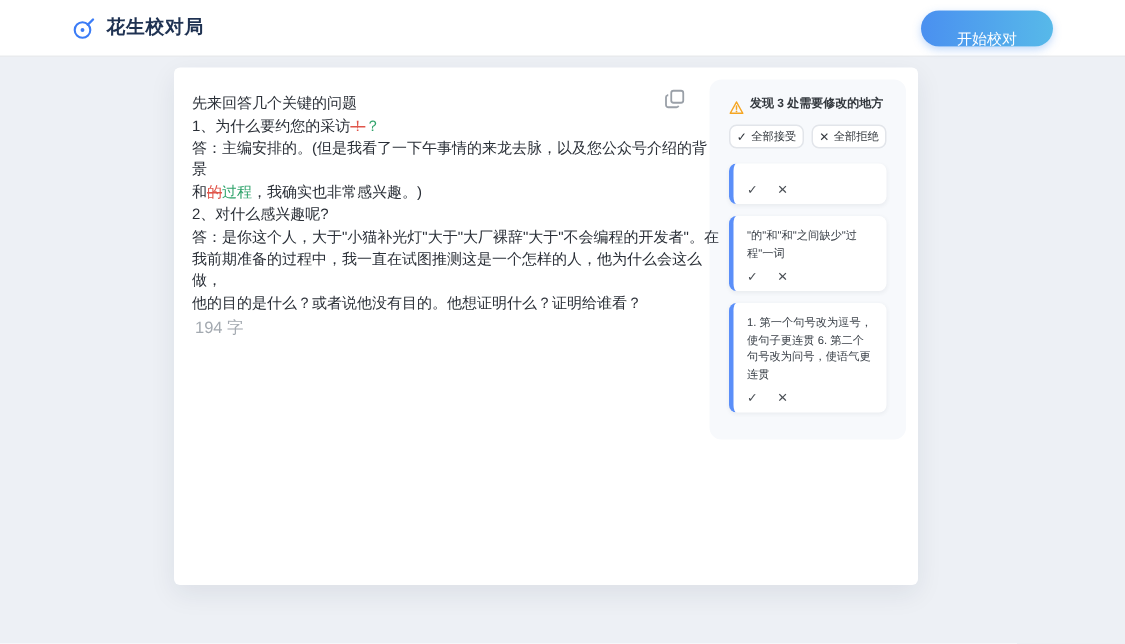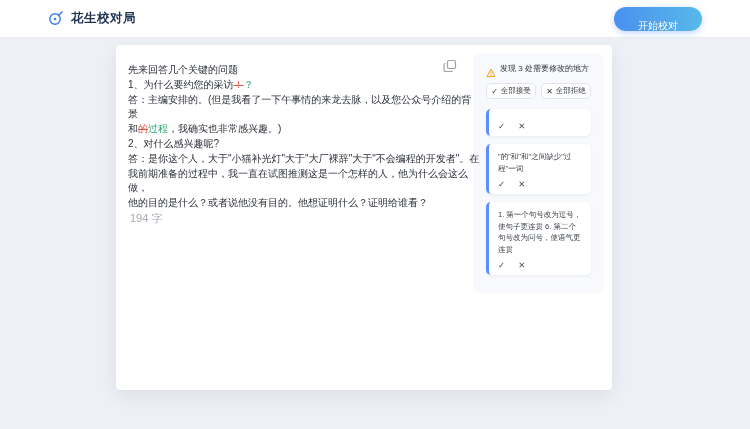--- a/index.html
+++ b/index.html
@@ -10,21 +10,21 @@
     font-family:"Liberation Sans","DejaVu Sans",sans-serif;
     color:#2a2f37;
   }
   
   .header {
     position:absolute; top:0; left:0; width:750px; height:38px;
     background:#ffffff; border-bottom:1px solid #e9ebee;
     display:flex; align-items:center; justify-content:space-between;
     padding:0 48px;
   }
-  .brand { display:flex; align-items:flex-start; gap:7px; }
+  .brand { display:flex; align-items:flex-end; gap:7px; }
   .brand .logo { width:16px; height:16px; display:block; }
   .brand .title { font-size:12.5px; font-weight:bold; color:#1f3252; letter-spacing:0.5px; }
   .start-btn {
     height:22px; padding:12px 24px; border:none; border-radius:12px;
     background:linear-gradient(90deg,#4a90f0,#57b9e9);
     color:#ffffff; font-size:10px; cursor:pointer;
     font-family:inherit; box-shadow:0 2px 6px rgba(74,144,240,.35);text-align:right;
   }
   
   .card {
@@ -46,21 +46,21 @@
   .seg-add { color:#2fa36b; }
   .word-count { margin-top:0; font-size:11px; color:#a3a9b0; padding-left:2px; }
   
   .panel {
     width:131px; height:240px; flex:none;
     background:#f7f9fc; border-radius:8px;
     padding:10px 13px; overflow:hidden;
   }
   .panel-head { display:flex; align-items:center; gap:4px; margin-bottom:9px; }
   .panel-head .warn { width:10px; height:10px; flex:none; display:block; }
-  .panel-head .head-txt { font-size:8px; font-weight:400; color:#32373d; white-space:nowrap; }
+  .panel-head .head-txt { font-size:8px; font-weight:700; color:#32373d; white-space:nowrap; }
   .panel-actions { display:flex; gap:5px; margin-bottom:10px; }
   .panel-actions button {
     flex:1; height:16px; background:#ffffff; border:1px solid #e2e5ea;
     border-radius:5px; font-size:7.5px; color:#32373d; cursor:pointer;
     display:flex; align-items:center; justify-content:center; gap:3px;
     font-family:inherit; white-space:nowrap; padding:0 2px;
   }
   .panel-actions .mk { font-size:8px; }
   .sug-card {
     background:#ffffff; border-radius:5px; border-left:3px solid #5b8ff9;

